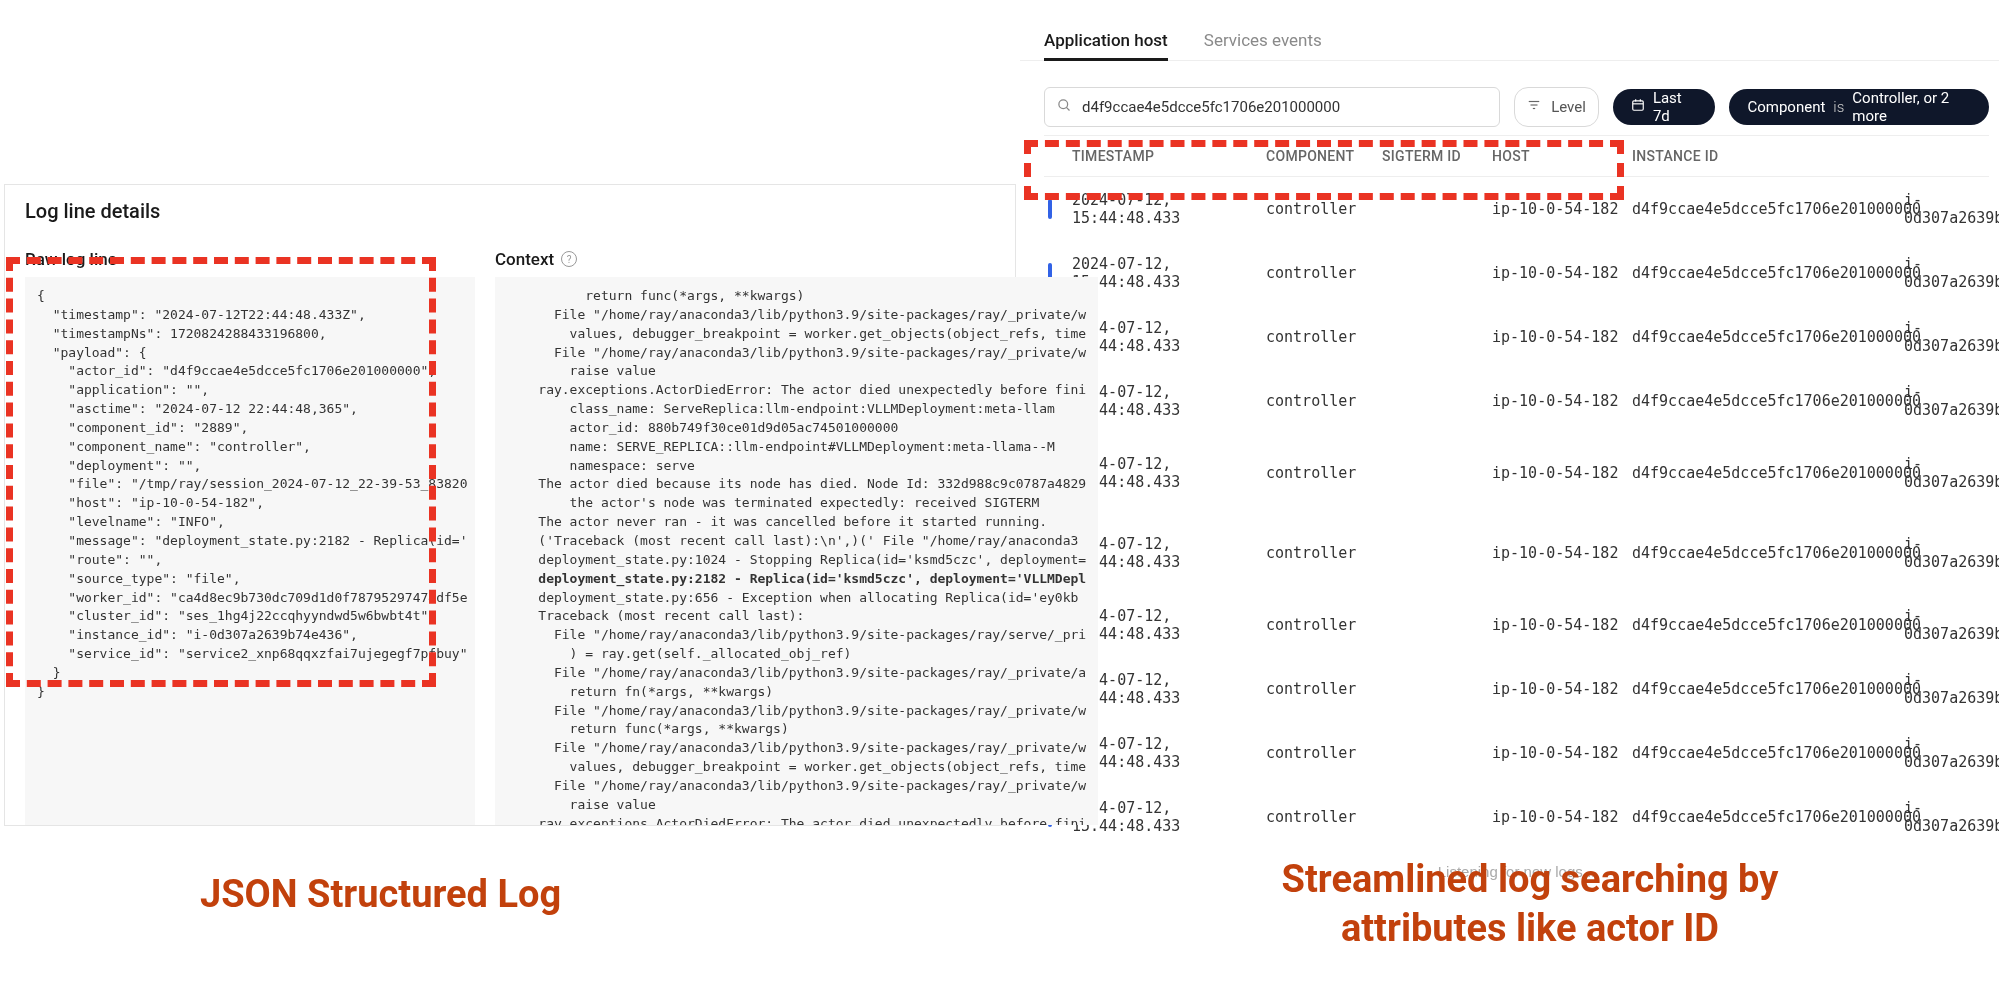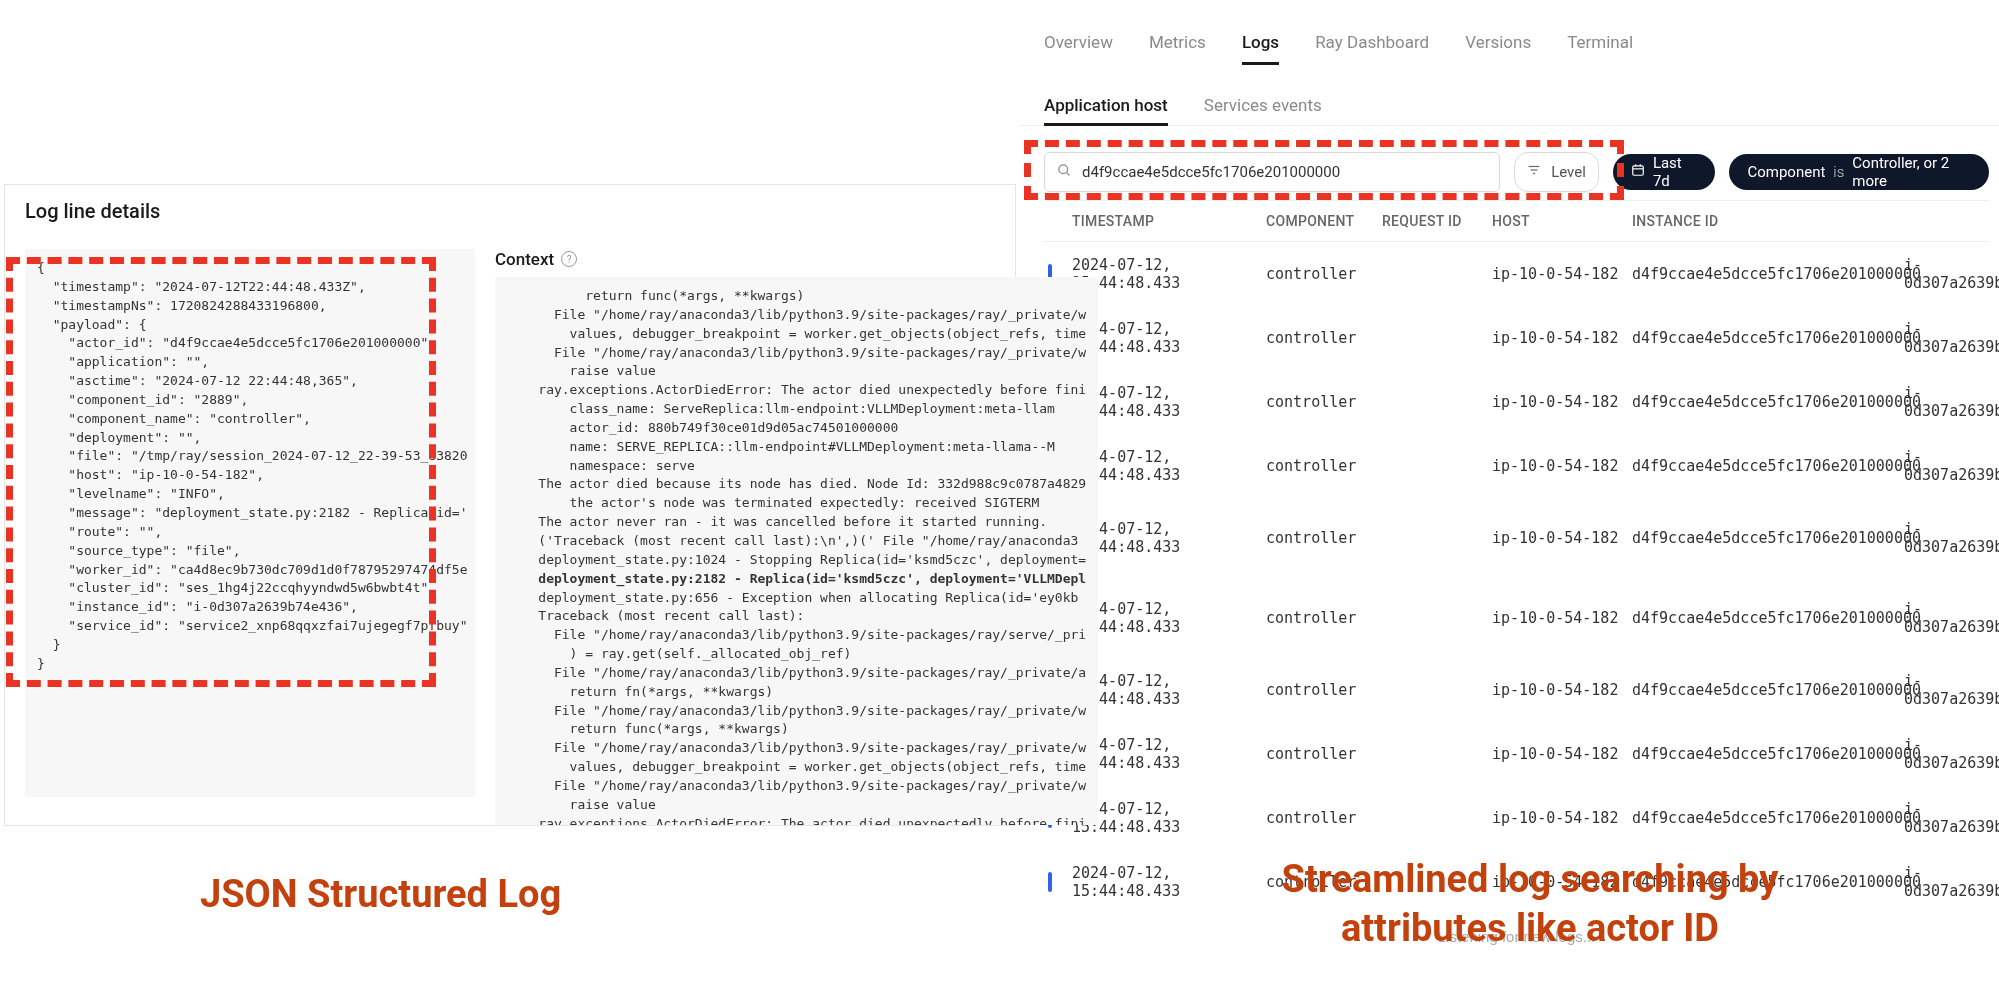--- a/index.html
+++ b/index.html
@@ -52,20 +52,21 @@
 </head>
 <body>
 
 <div class="container">
 
   <div class="left-panel">
     <div class="log-details-box">
       <div class="log-details-title">Log line details</div>
       <div class="halves">
         <div class="half-left">
+          <div class="sub-h">Raw log line</div>
           <div class="code-block">{
   "timestamp": "2024-07-12T22:44:48.433Z",
   "timestampNs": 1720824288433196800,
   "payload": {
     "actor_id": "d4f9ccae4e5dcce5fc1706e201000000",
     "application": "",
     "asctime": "2024-07-12 22:44:48,365",
     "component_id": "2889",
     "component_name": "controller",
     "deployment": "",
@@ -117,28 +118,20 @@
         raise value
     ray.exceptions.ActorDiedError: The actor died unexpectedly before fini
         class_name: ServeReplica:llm-endpoint:Router
         actor_id: d6067b7675e45400e3face2091000000</span></div>
         </div>
       </div>
     </div>
   </div>
 
   <div class="right-panel">
-    <div class="nav-tabs" id="nav-tabs">
-        <div class="tab">Overview</div>
-        <div class="tab">Metrics</div>
-        <div class="tab active">Logs</div>
-        <div class="tab">Ray Dashboard</div>
-        <div class="tab">Versions</div>
-        <div class="tab">Terminal</div>
-      </div>
     <div class="sub-tabs" id="sub-tabs">
         <div class="tab active">Application host</div>
         <div class="tab">Services events</div>
       </div>
     <div class="sub-tab-line"></div>
 
     <div class="search-row">
       <div class="search-box">
         <span class="sicon">
           <svg viewBox="0 0 24 24" fill="none" stroke="#888" stroke-width="2">
@@ -170,21 +163,21 @@
         <span>Last 7d</span>
       </div>
       <div class="pill" id="comp-pill">Component <span class="thin">is</span> Controller, or 2 more</div>
     </div>
 
     <div class="table-area">
       <div class="thead" id="thead-row">
         <div></div>
       <div>TIMESTAMP</div>
           <div>COMPONENT</div>
-          <div>REQUEST ID</div>
+          <div>SIGTERM ID</div>
           <div>HOST</div>
           <div>INSTANCE ID</div>
         </div>
       <div id="tbody">
           <div class="trow">
             <div class="bar"></div>
             <div>2024-07-12, 15:44:48.433</div>
             <div>controller</div>
             <div></div>
             <div>ip-10-0-54-182</div>

